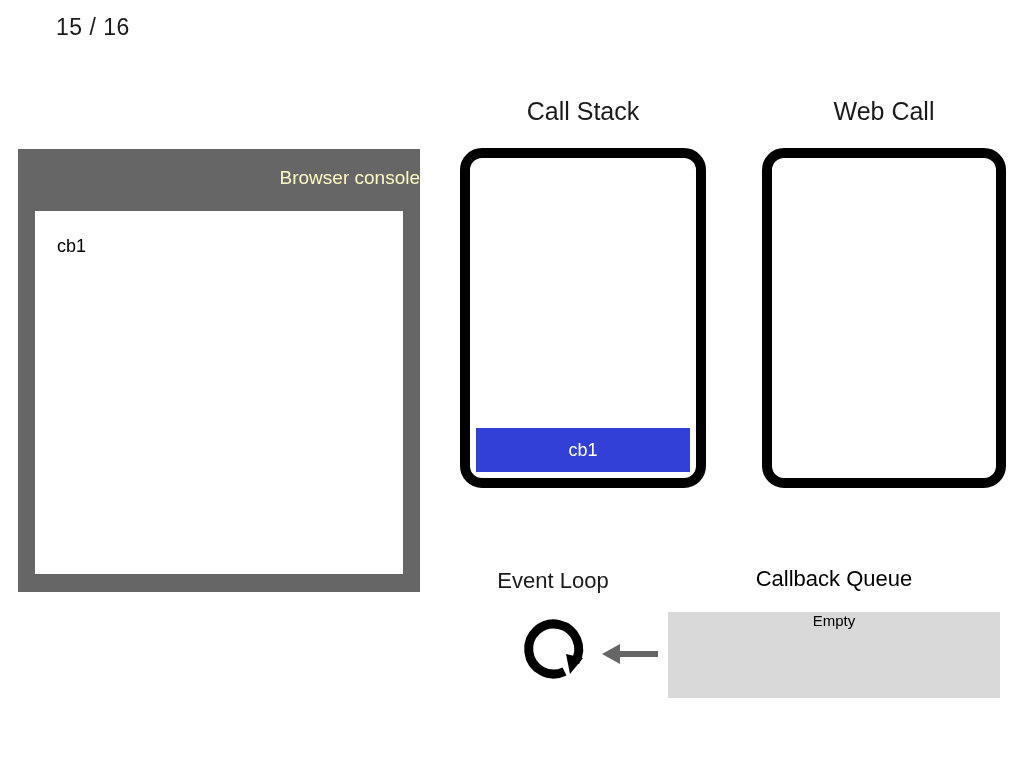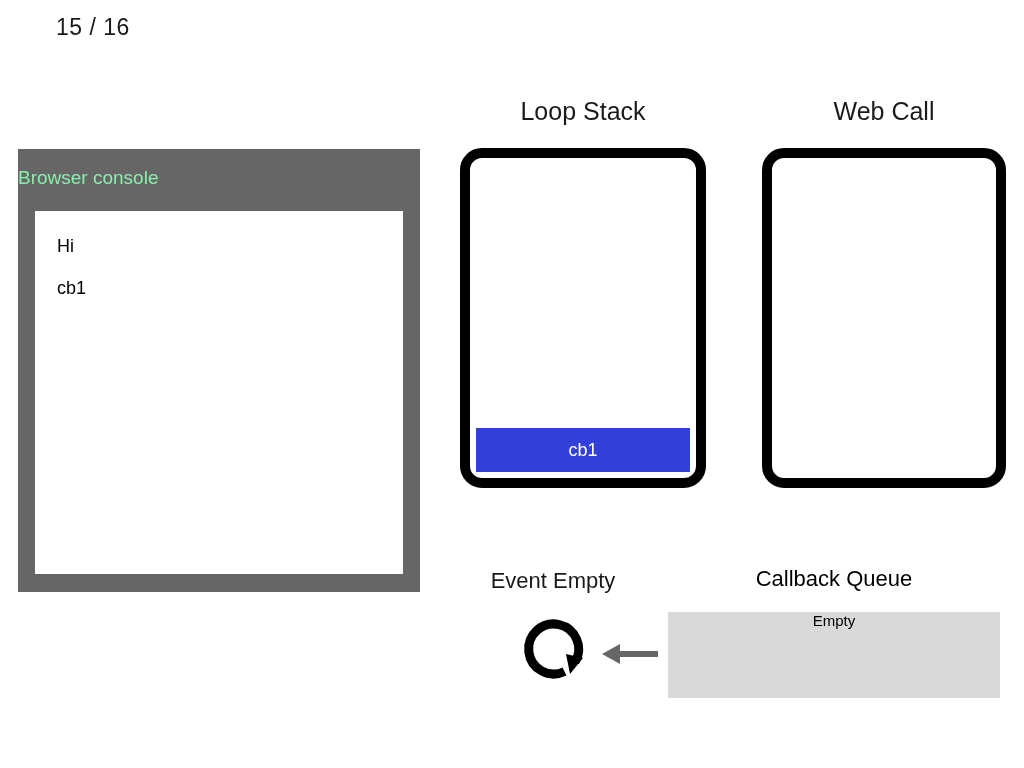--- a/index.html
+++ b/index.html
@@ -34,22 +34,22 @@
     width: 402px;
     height: 443px;
     background: #666666;
     box-sizing: border-box;
   }
   #console-title {
     position: absolute;
     left: 0;
     top: 18px;
     width: 100%;
-    text-align: left;
-    color: #86efac;
+    text-align: right;
+    color: #fef9c3;
     font-size: 19px;
   }
   #console-output {
     position: absolute;
     left: 17px;
     top: 62px;
     width: 368px;
     height: 363px;
     background: #ffffff;
     box-sizing: border-box;
@@ -153,36 +153,35 @@
   }
 </style>
 </head>
 <body>
 
 <div id="slide-counter">15 / 16</div>
 
 <div id="console-panel">
   <div id="console-title">Browser console</div>
   <div id="console-output">
-    <div class="console-line">Hi</div>
     <div class="console-line">cb1</div>
   </div>
 </div>
 
-<div class="panel-heading" id="call-stack-heading">Loop Stack</div>
+<div class="panel-heading" id="call-stack-heading">Call Stack</div>
 
 <div class="stack-box" id="call-stack-box">
   <div class="stack-frame">cb1</div>
 </div>
 
 <div class="panel-heading" id="web-apis-heading">Web Call</div>
 
 <div class="stack-box" id="web-apis-box"></div>
 
-<div id="event-loop-heading">Event Empty</div>
+<div id="event-loop-heading">Event Loop</div>
 
 <div id="event-loop-icon">
   <svg width="76" height="76" viewBox="0 0 76 76" aria-hidden="true">
     <path d="M 58 50 A 25 25 0 1 0 47.5 59.5" fill="none" stroke="#000000" stroke-width="9" stroke-linecap="butt"></path>
     <polygon points="49,42 66,46 53,62" fill="#000000"></polygon>
   </svg>
 </div>
 
 <div id="queue-arrow">
   <svg width="60" height="28" viewBox="0 0 60 28" aria-hidden="true">

